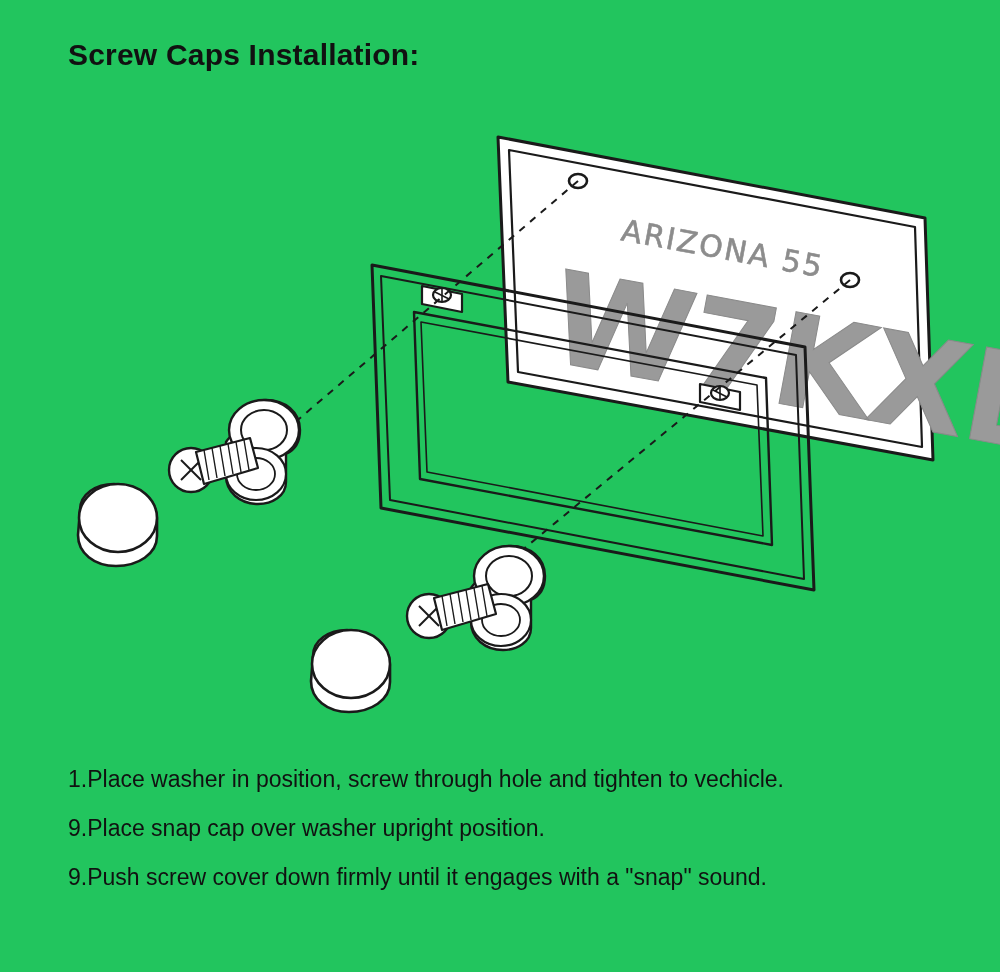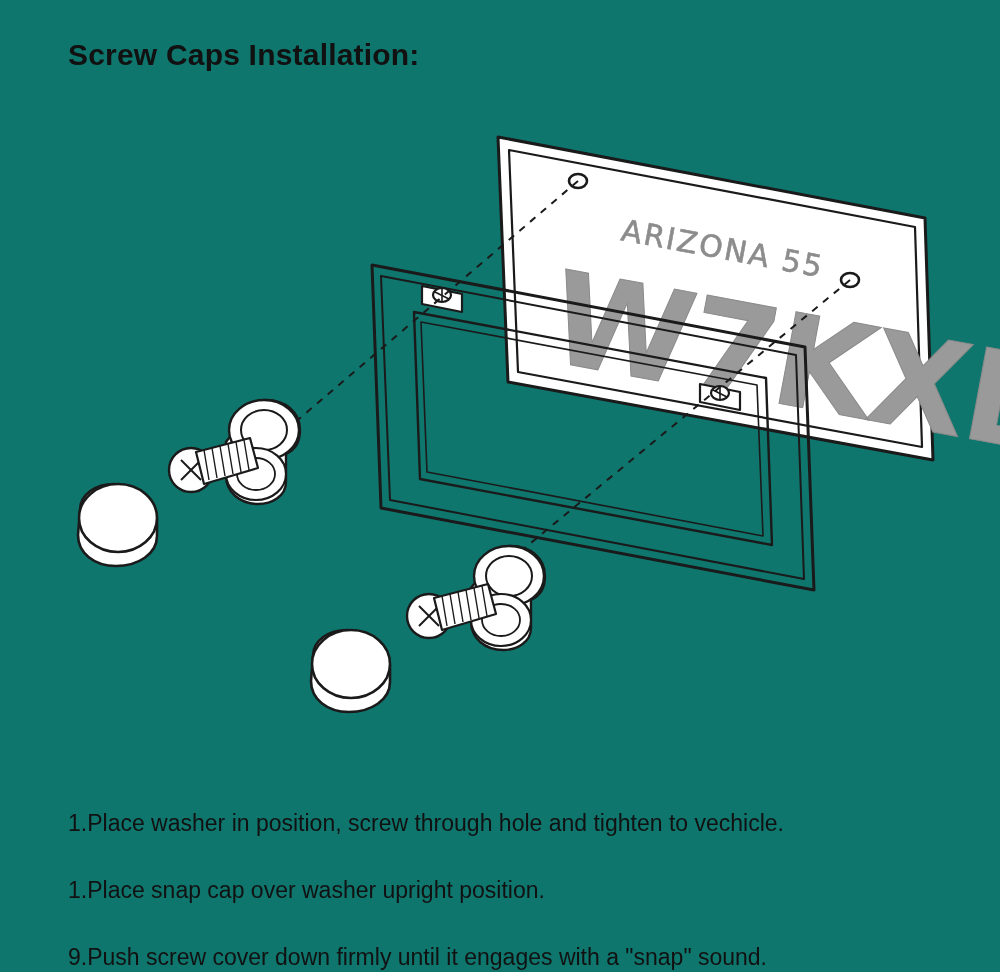--- a/index.html
+++ b/index.html
@@ -14,21 +14,21 @@
     font-family: "Liberation Sans", sans-serif;
     color: #000000;
     overflow: hidden;
   }
   #page {
     position: absolute;
     left: 0;
     top: 0;
     width: 1000px;
     height: 972px;
-    background: #0f766e;
+    background: #22c55e;
   }
   .title {
     position: absolute;
     left: 68px;
     top: 38px;
     font-size: 30px;
     font-weight: bold;
     letter-spacing: 0.2px;
     color: #111111;
     white-space: nowrap;
@@ -45,21 +45,20 @@
     left: 68px;
     top: 768px;
     width: 900px;
   }
   .step {
     font-size: 23px;
     line-height: 1.0;
     color: #111111;
     margin-bottom: 26px;
     white-space: nowrap;
-    margin-top: 44px;
   }
   .plate-text {
     font-family: "DejaVu Sans", sans-serif;
   }
 </style>
 </head>
 <body>
 
 <div id="page">
 
@@ -176,17 +175,17 @@
                    L 390,592 C 390,610 371,622 349,622 C 327,622 311,609 311,591 Z" fill="#ffffff" stroke="#1a1a1a" stroke-width="2.6" stroke-linejoin="round"></path>
           <ellipse cx="351" cy="574" rx="39" ry="34" fill="#ffffff" stroke="#1a1a1a" stroke-width="2.6"></ellipse>
         </g>
       </g>
 
     </svg>
   </div>
 
   <div class="steps">
     <div class="step">1.Place washer in position, screw through hole and tighten to vechicle.</div>
-    <div class="step">1.Place snap cap over washer upright position.</div>
+    <div class="step">9.Place snap cap over washer upright position.</div>
     <div class="step">9.Push screw cover down firmly until it engages with a "snap" sound.</div>
   </div>
 
 </div>
 
 </body></html>

